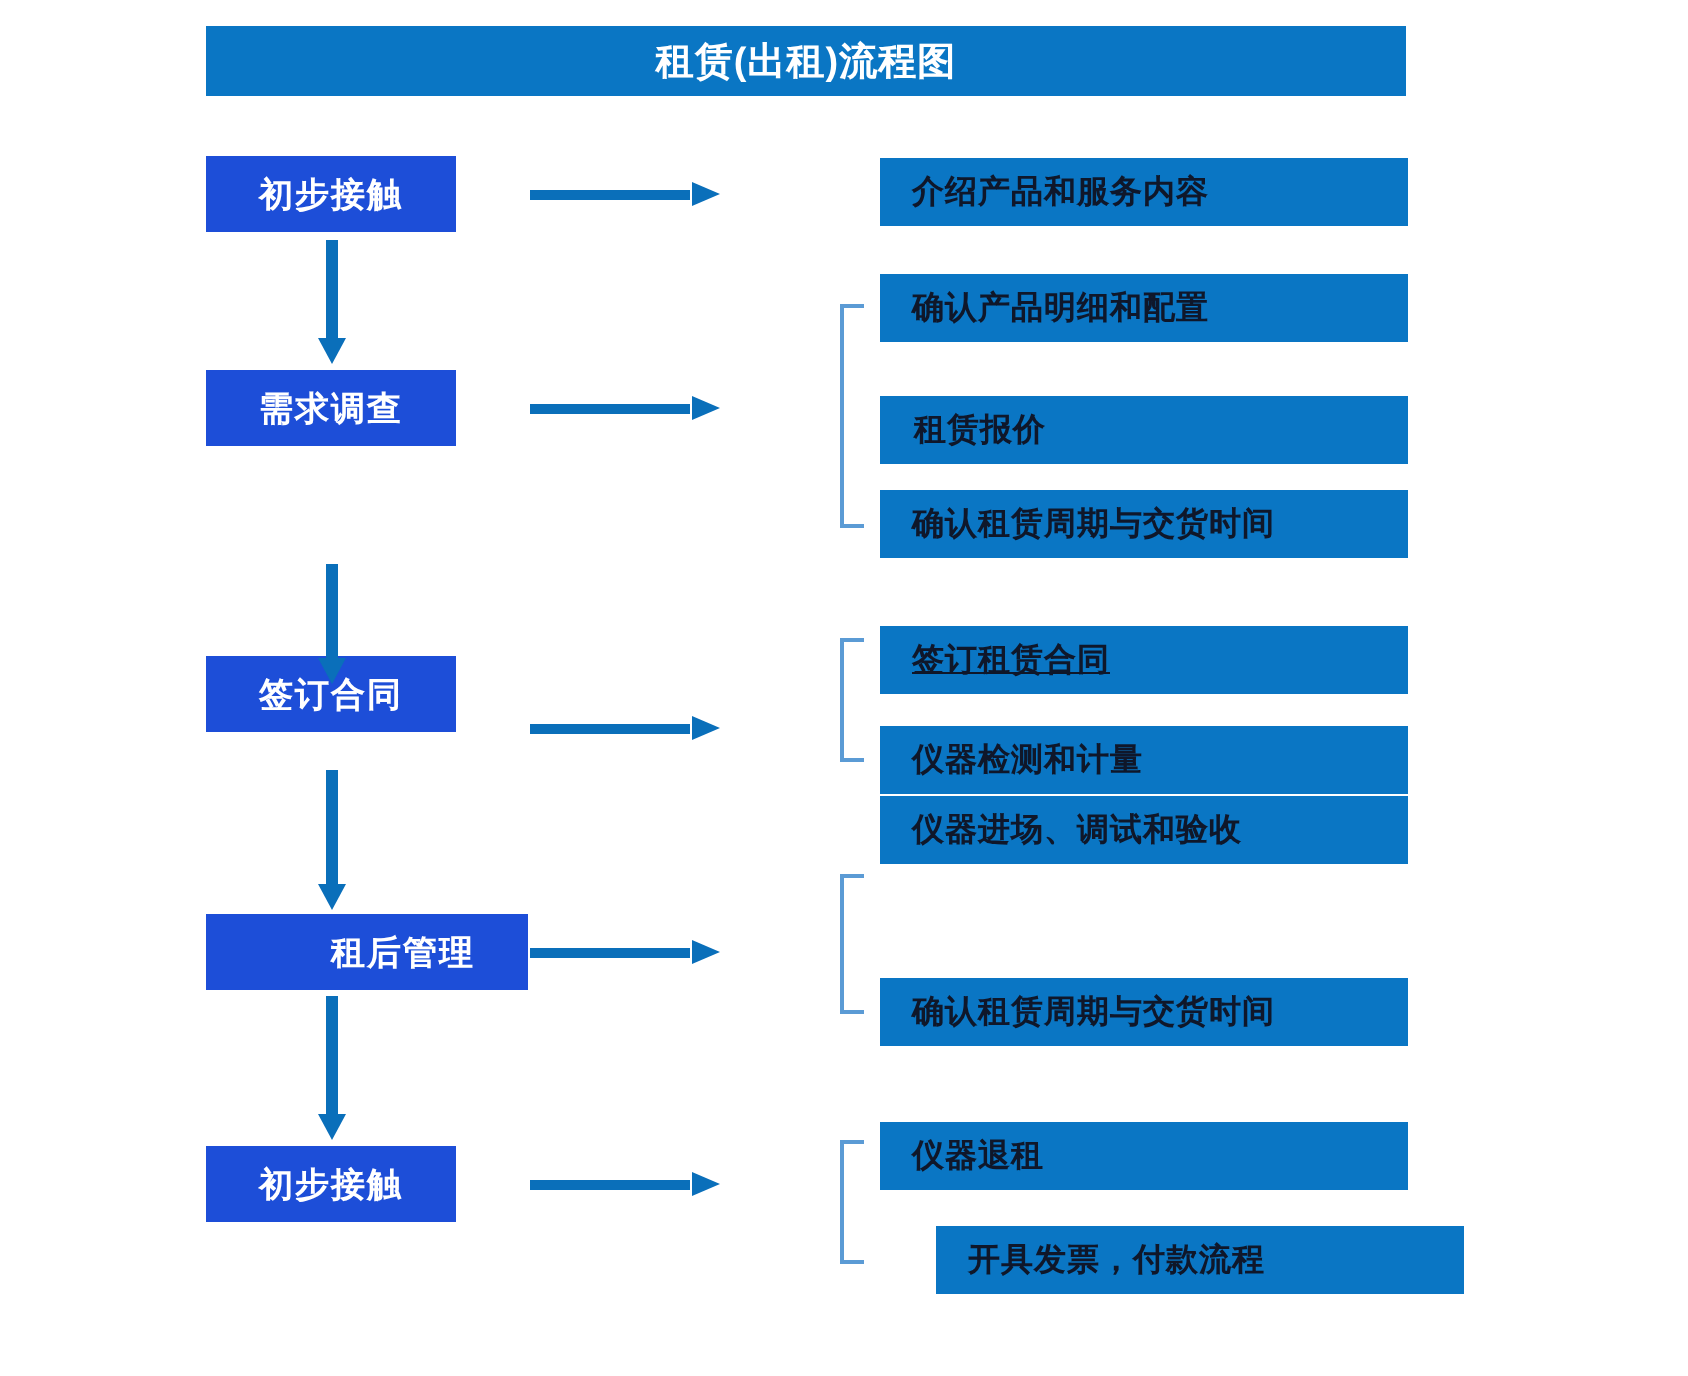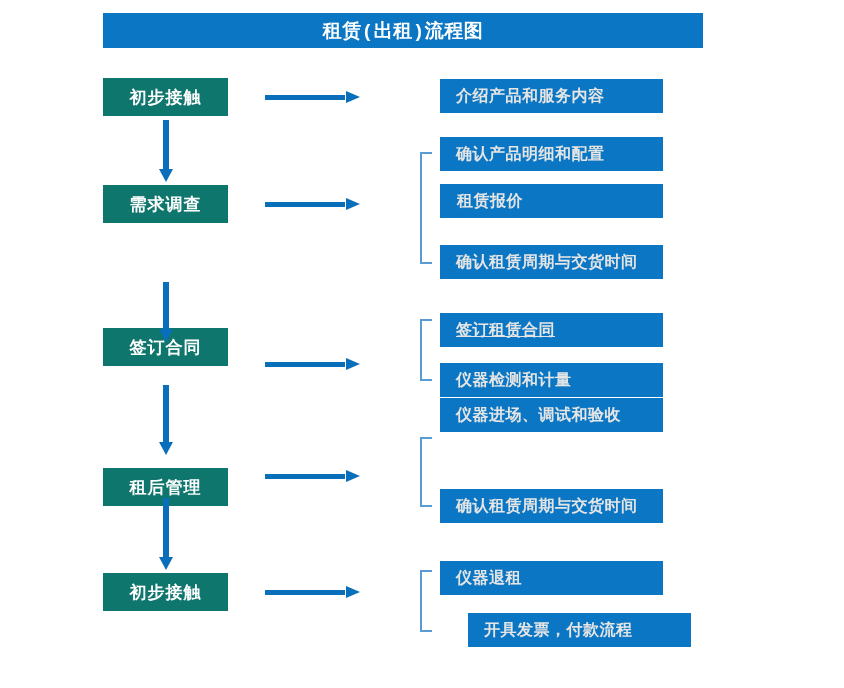--- a/index.html
+++ b/index.html
@@ -25,44 +25,44 @@
     width: 600px;
     height: 35px;
     background: #0a76c4;
     color: #ffffff;
     font-size: 19px;
     font-weight: bold;
     display: flex;
     align-items: center;
     justify-content: center;
     letter-spacing: 0.5px;
-    font-family: Liberation Mono, monospace;
+    font-family: Liberation Sans, sans-serif;
   }
   .stage-box {
     position: absolute;
     left: 103px;
     width: 125px;
     height: 38px;
-    background: #0f766e;
+    background: #1d4ed8;
     color: #ffffff;
     font-size: 17px;
     font-weight: bold;
     display: flex;
     align-items: center;
     justify-content: center;
     font-family: "Liberation Serif", "DejaVu Serif", serif;
     letter-spacing: 1px;
   }
   .detail-box {
     position: absolute;
     left: 440px;
-    width: 223px;
+    width: 264px;
     height: 34px;
     background: #0a76c4;
-    color: #e5e5e5;
+    color: #0f172a;
     font-size: 16px;
     font-weight: bold;
     display: flex;
     align-items: center;
     padding-left: 16px;
     box-sizing: border-box;
     font-family: "Liberation Serif", "DejaVu Serif", serif;
     letter-spacing: 0.5px;
   }
   
@@ -128,21 +128,21 @@
 <body>
 
 <div id="canvas">
 
   <div class="title-bar">租赁(出租)流程图</div>
 
   <div id="stages-layer">
       <div class="stage-box" style="top: 78px;">初步接触</div>
       <div class="stage-box" style="top: 185px;">需求调查</div>
       <div class="stage-box" style="top: 328px;">签订合同</div>
-      <div class="stage-box" style="top: 468px;">租后管理</div>
+      <div class="stage-box" style="top: 457px; padding-left: 36px;">租后管理</div>
       <div class="stage-box" style="top: 573px;">初步接触</div>
     </div>
   <div id="arrows-h-layer">
       <div class="h-arrow" style="top: 91px;">
         <div class="shaft"></div>
         <div class="head"></div>
       </div>
       <div class="h-arrow" style="top: 198px;">
         <div class="shaft"></div>
         <div class="head"></div>
@@ -180,21 +180,21 @@
     </div>
   <div id="brackets-layer">
       <div class="bracket" style="top: 152px; height: 112px;"></div>
       <div class="bracket" style="top: 319px; height: 62px;"></div>
       <div class="bracket" style="top: 437px; height: 70px;"></div>
       <div class="bracket" style="top: 570px; height: 62px;"></div>
     </div>
   <div id="details-layer">
       <div class="detail-box" style="top: 79px;">介绍产品和服务内容</div>
       <div class="detail-box" style="top: 137px;">确认产品明细和配置</div>
-      <div class="detail-box" style="top: 184px; padding-left: 17px;">租赁报价</div>
+      <div class="detail-box" style="top: 198px; padding-left: 17px;">租赁报价</div>
       <div class="detail-box" style="top: 245px;">确认租赁周期与交货时间</div>
       <div class="detail-box" style="top: 313px; text-decoration: underline;">签订租赁合同</div>
       <div class="detail-box" style="top: 363px;">仪器检测和计量</div>
       <div class="detail-box" style="top: 398px;">仪器进场、调试和验收</div>
       <div class="detail-box" style="top: 489px;">确认租赁周期与交货时间</div>
       <div class="detail-box" style="top: 561px;">仪器退租</div>
       <div class="detail-box" style="top: 613px; margin-left: 28px;">开具发票，付款流程</div>
     </div>
 
 </div>

